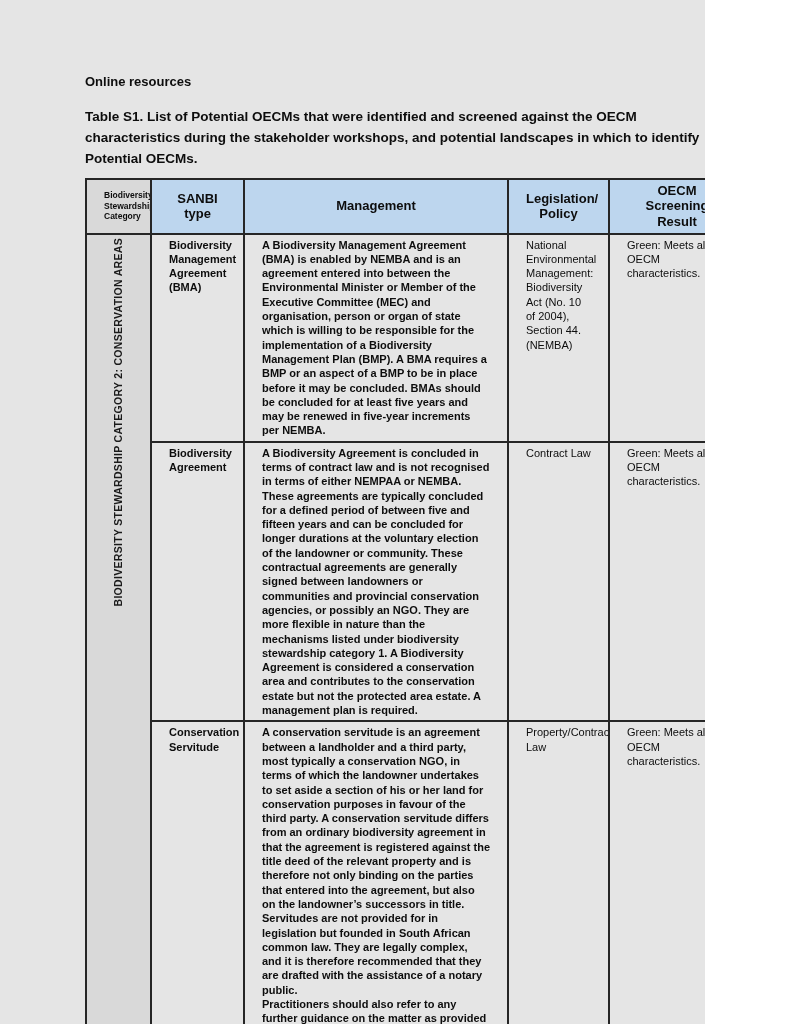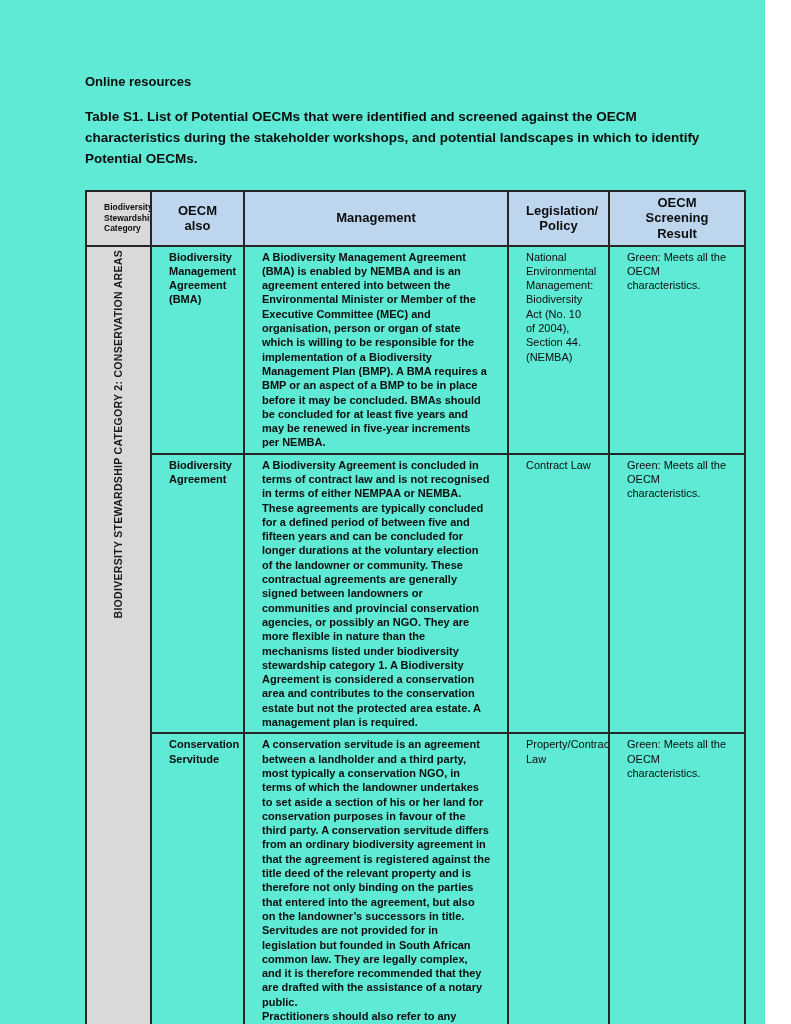--- a/index.html
+++ b/index.html
@@ -2,23 +2,23 @@
 <html><head>
 <meta charset="utf-8">
 <style>
   html, body {
     margin: 0;
     padding: 0;
     background: #ffffff;
   }
   .page {
     position: relative;
-    width: 765px;
+    width: 705px;
     height: 1024px;
-    background: #5eead4;
+    background: #e5e5e5;
     font-family: "Liberation Sans", sans-serif;
     color: #111111;
     overflow: hidden;
   }
   .content {
     position: absolute;
     left: 85px;
     top: 74px;
     width: 660px;
   }
@@ -26,21 +26,21 @@
     font-size: 13px;
     font-weight: 700;
     margin: 0 0 18px 0;
     color: #0d0d0d;
   }
   .caption {
     font-size: 13.5px;
     font-weight: 600;
     line-height: 1.55;
     width: 625px;
-    margin: 0 0 20px 0;
+    margin: 0 0 8px 0;
     color: #0d0d0d;
   }
   table.oecm {
     border-collapse: collapse;
     table-layout: fixed;
     width: 659px;
   }
   table.oecm th, table.oecm td {
     border: 2px solid #262626;
     padding: 3px 17px;
@@ -115,21 +115,21 @@
       <colgroup>
         <col style="width:65px">
         <col style="width:93px">
         <col style="width:264px">
         <col style="width:101px">
         <col style="width:136px">
       </colgroup>
       <thead>
         <tr>
           <th class="cat-header">Biodiversity Stewardship Category</th>
-          <th>OECM also</th>
+          <th>SANBI type</th>
           <th>Management</th>
           <th>Legislation/ Policy</th>
           <th>OECM Screening Result</th>
         </tr>
       </thead>
       <tbody>
         <tr class="row-1">
           <td class="cat-cell" rowspan="3">
             <span class="vtext">BIODIVERSITY STEWARDSHIP CATEGORY 2: CONSERVATION AREAS</span>
           </td>

